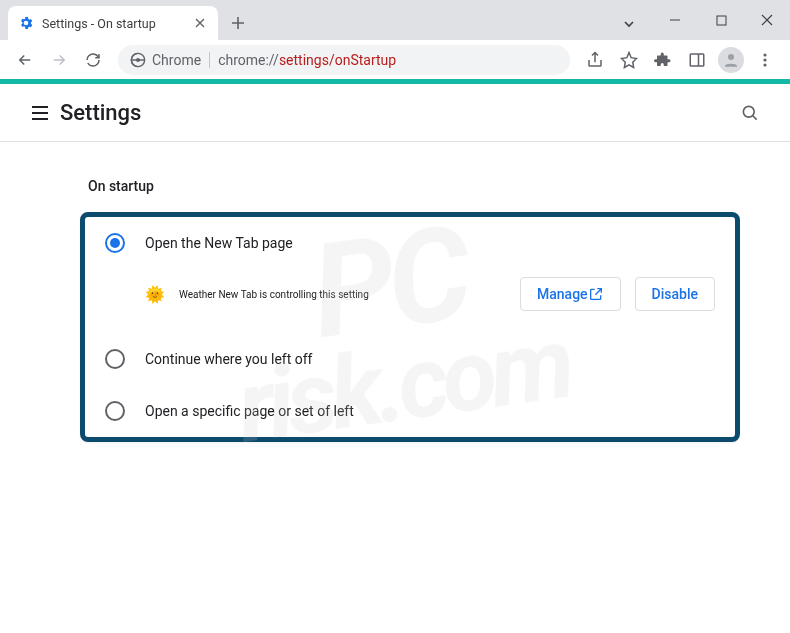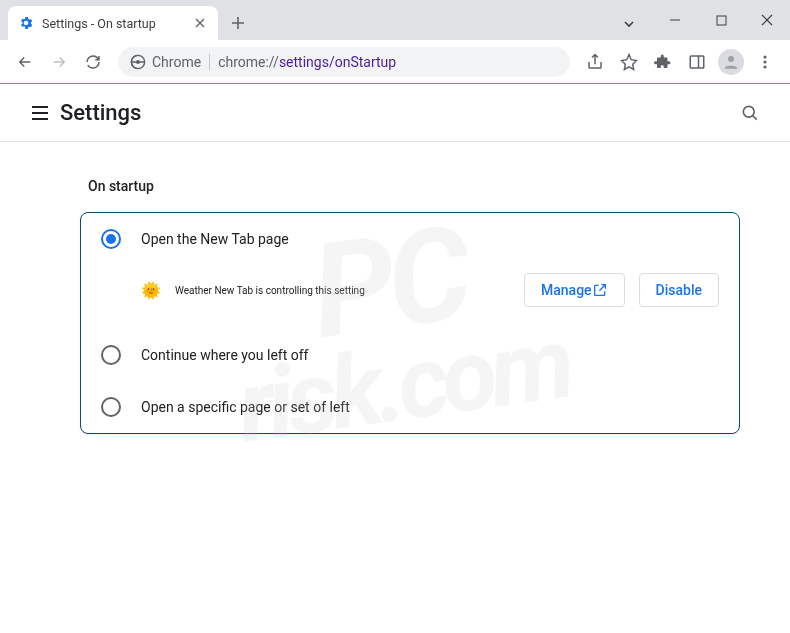--- a/index.html
+++ b/index.html
@@ -11,42 +11,42 @@
     .tab-favicon { width: 16px; height: 16px; display: flex; align-items: center; justify-content: center; }
     .tab-title { flex: 1; white-space: nowrap; overflow: hidden; text-overflow: ellipsis; }
     .tab-close { width: 16px; height: 16px; display: flex; align-items: center; justify-content: center; cursor: pointer; }
     .newtab-btn { width: 28px; height: 28px; display: flex; align-items: center; justify-content: center; margin-left: 6px; margin-bottom: 3px; cursor: pointer; border-radius: 50%; }
     .titlebar-spacer { flex: 1; }
     .win-controls { display: flex; height: 40px; align-items: center; }
     .win-btn { width: 46px; height: 32px; display: flex; align-items: center; justify-content: center; cursor: pointer; }
     .chevdown { width: 46px; height: 32px; display: flex; align-items: center; justify-content: center; }
 
     
-    .toolbar { height: 44px; background: #fff; display: flex; align-items: center; padding: 0 8px; gap: 0; border-bottom: 1px solid #14b8a6; }
+    .toolbar { height: 44px; background: #fff; display: flex; align-items: center; padding: 0 8px; gap: 0; border-bottom: 5px solid #14b8a6; }
     .nav-btn { width: 34px; height: 34px; display: flex; align-items: center; justify-content: center; border-radius: 50%; cursor: pointer; color: #5f6368; }
     .nav-btn.disabled { color: #bdc1c6; cursor: default; }
     .omnibox { flex: 1; height: 30px; background: #f1f3f4; border-radius: 15px; display: flex; align-items: center; padding: 0 12px; gap: 8px; margin: 0 8px; font-size: 14px; color: #3c4043; }
     .omnibox .secure { color: #5f6368; display: flex; align-items: center; gap: 6px; }
     .omnibox .divider { width: 1px; height: 16px; background: #c4c7cc; }
     .omnibox .url-chrome { color: #5f6368; }
-    .omnibox .url-path { color: #4c1d95; }
+    .omnibox .url-path { color: #b91c1c; }
     .tool-icon { width: 34px; height: 34px; display: flex; align-items: center; justify-content: center; border-radius: 50%; cursor: pointer; color: #5f6368; }
     .avatar { width: 26px; height: 26px; border-radius: 50%; background: #dadce0; display: flex; align-items: center; justify-content: center; }
 
     
     .settings-header { height: 58px; display: flex; align-items: center; padding: 0 20px; border-bottom: 1px solid #e0e0e0; }
     .hamburger { width: 40px; height: 40px; display: flex; align-items: center; justify-content: center; cursor: pointer; color: #5f6368; border-radius: 50%; }
     .settings-title { font-size: 22px; color: #202124; font-weight: 500; margin-left: 0; }
     .settings-header-spacer { flex: 1; }
     .search-btn { width: 40px; height: 40px; display: flex; align-items: center; justify-content: center; cursor: pointer; color: #5f6368; border-radius: 50%; }
 
     
     .content { padding: 24px 40px; margin-left: 30px; }
     .section-title { font-size: 14px; color: #202124; margin: 12px 0 18px 18px; font-weight: 500; }
-    .card { background: #fff; border: 1px solid #0c4a6e; border-radius: 8px; box-shadow: 0 1px 2px rgba(60,64,67,0.08); overflow: hidden; margin: 0 10px; }
+    .card { background: #fff; border: 5px solid #0c4a6e; border-radius: 8px; box-shadow: 0 1px 2px rgba(60,64,67,0.08); overflow: hidden; margin: 0 10px; }
     .row { display: flex; align-items: center; min-height: 52px; padding: 0 20px; }
     .row + .row { }
     .radio { width: 20px; height: 20px; border: 2px solid #5f6368; border-radius: 50%; margin-right: 20px; position: relative; flex-shrink: 0; }
     .radio.selected { border-color: #1a73e8; }
     .radio.selected::after { content: ''; position: absolute; width: 10px; height: 10px; background: #1a73e8; border-radius: 50%; left: 3px; top: 3px; }
     .row-label { font-size: 14px; color: #202124; }
     .subrow { display: flex; align-items: center; padding: 8px 20px 22px 60px; gap: 14px; }
     .ext-icon { width: 20px; height: 20px; display: flex; align-items: center; justify-content: center; font-size: 16px; }
     .ext-text { font-size: 10px; color: #202124; flex: 1; }
     .btn { height: 34px; padding: 0 16px; border: 1px solid #dadce0; background: #fff; border-radius: 4px; color: #1a73e8; font-size: 14px; font-weight: 500; cursor: pointer; display: flex; align-items: center; }

